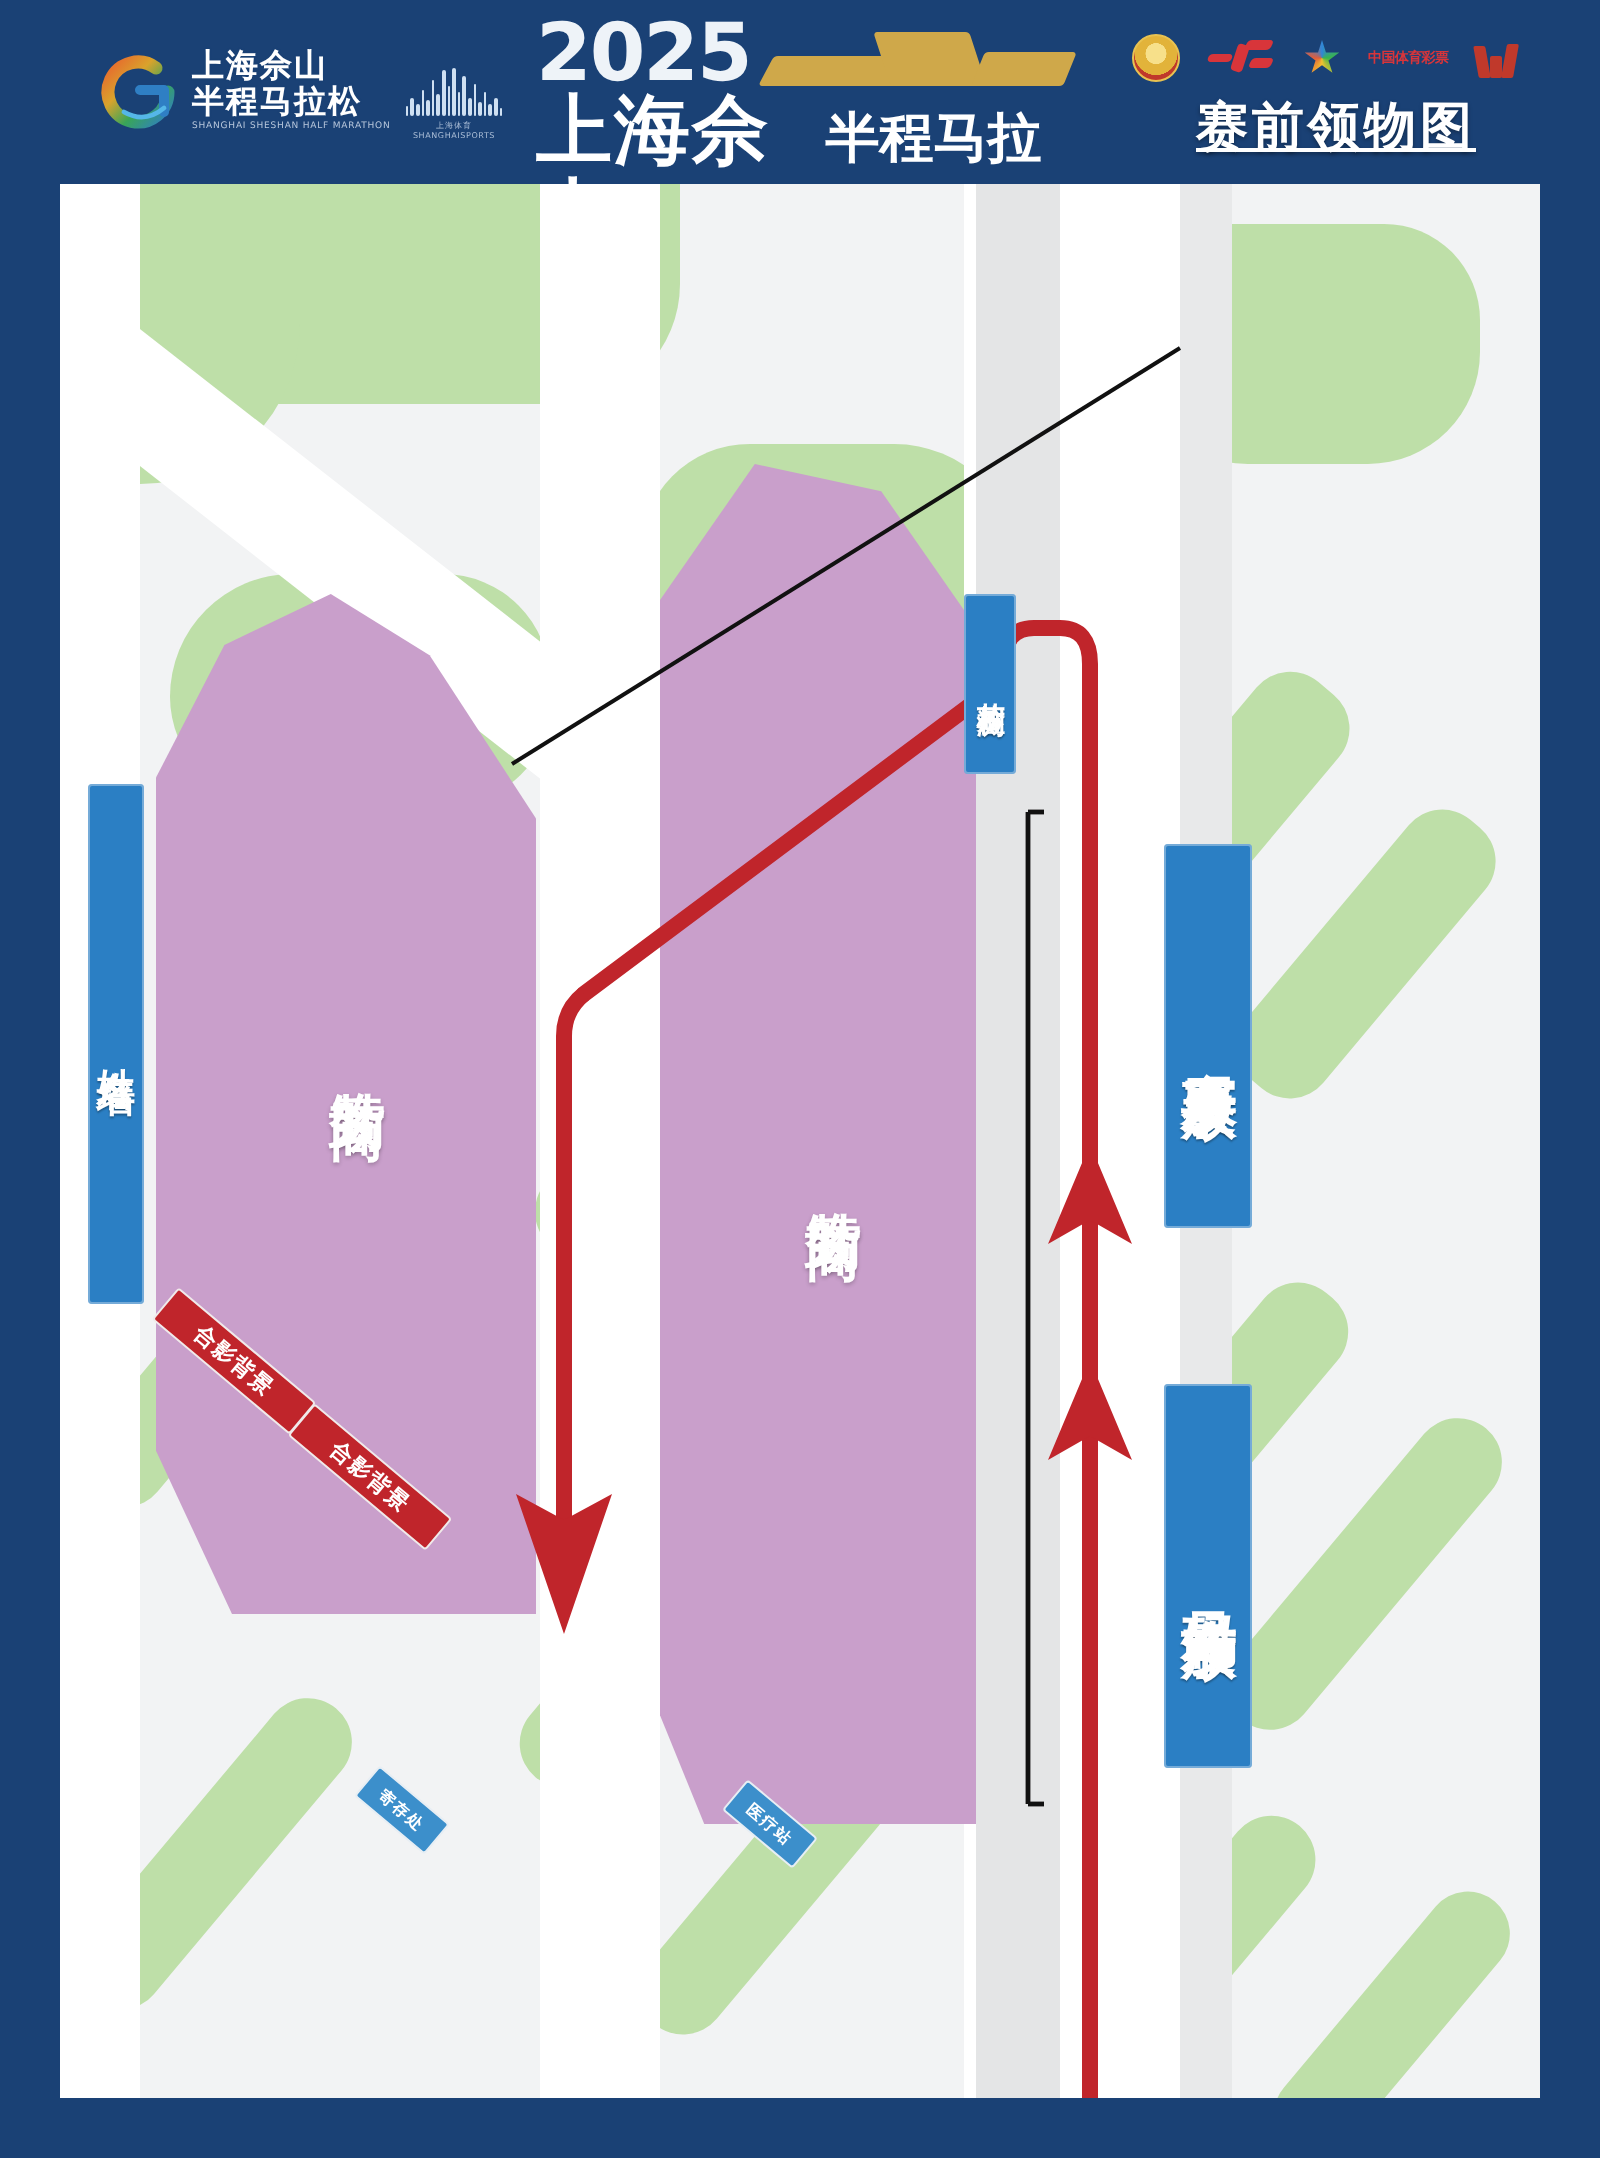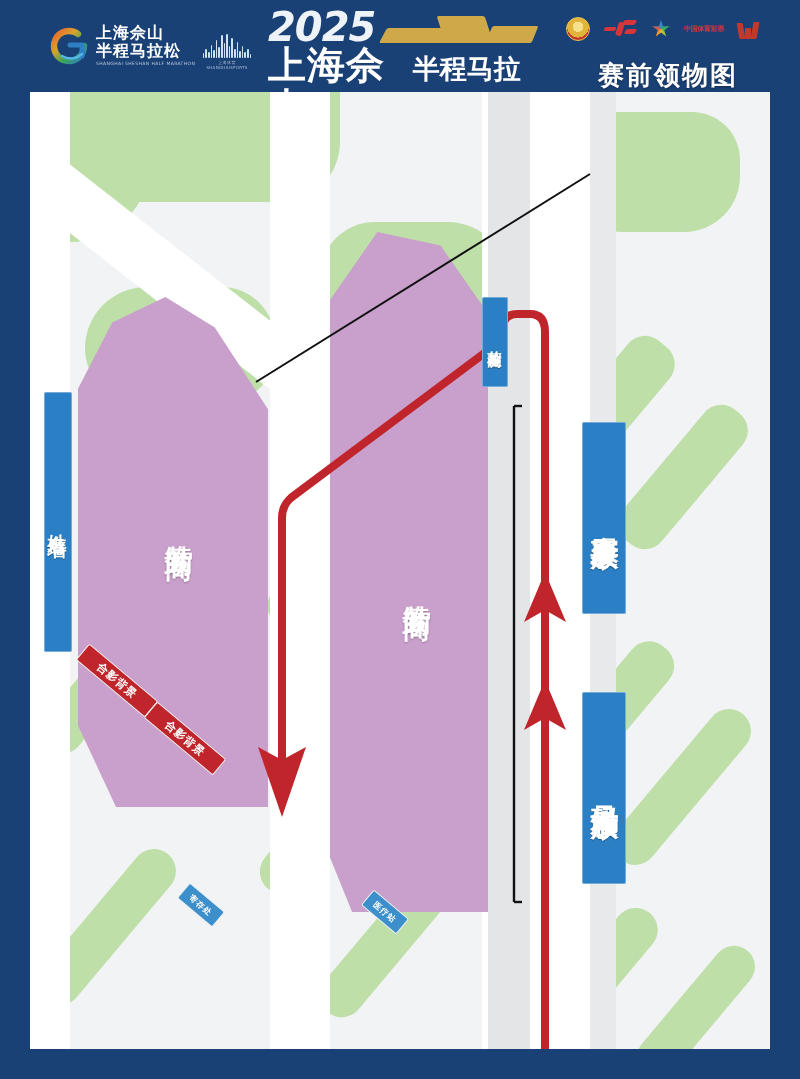--- a/index.html
+++ b/index.html
@@ -37,21 +37,21 @@
   .wave i{display:block;width:1.6px;background:#cfe0f2;border-radius:1px;}
   .sports-cn{color:#aabdd6;font-size:4px;margin-top:2px;letter-spacing:.5px;}
   .sports-en{color:#aabdd6;font-size:4px;letter-spacing:.3px;}
 
   .title-block{
     position:absolute;left:268px;top:8px;width:270px;height:78px;
   }
   .year-row{display:flex;align-items:flex-start;}
   .year{
     color:#eef3f8;font-size:40px;font-weight:bold;line-height:38px;
-    letter-spacing:-1px;font-family:"DejaVu Sans",sans-serif;font-style:italic;
+    letter-spacing:-1px;font-family:"DejaVu Sans",sans-serif;
   }
   .roof{position:relative;width:150px;height:34px;margin-left:8px;margin-top:4px;}
   .roof span{position:absolute;background:#cfa84a;display:block;}
   .r1{left:0;top:16px;width:78px;height:15px;transform:skewX(-28deg);border-radius:2px;
       background:linear-gradient(180deg,#e0bb5c,#c49a3c);}
   .r2{left:58px;top:4px;width:48px;height:27px;transform:skewX(18deg);border-radius:2px;
       background:linear-gradient(180deg,#e6c468,#c89e3e);}
   .r3{left:106px;top:14px;width:46px;height:17px;transform:skewX(-22deg);border-radius:2px;
       background:linear-gradient(180deg,#dfb856,#bf9338);}
   .main-cn{
@@ -76,23 +76,24 @@
   .pl-run span{position:absolute;background:#d8353a;border-radius:2px;}
   .pl-star{width:18px;height:18px;position:relative;}
   .pl-star-g{position:absolute;left:0;top:0;width:18px;height:18px;
     background:conic-gradient(from 0deg,#2f86d8,#39b54a,#f2c230,#e05c3a,#2f86d8);
     clip-path:polygon(50% 0%,61% 35%,98% 35%,68% 57%,79% 91%,50% 70%,21% 91%,32% 57%,2% 35%,39% 35%);}
   .pl-star-txt{color:#d8353a;font-size:7px;font-weight:bold;letter-spacing:-.3px;margin-left:14px;}
   .pl-m{width:24px;height:20px;position:relative;}
   .pl-m span{position:absolute;bottom:0;width:6px;background:#c0392b;border-radius:1px;}
 
   .header-title{
-    position:absolute;left:598px;top:58px;
+    position:absolute;left:598px;top:46px;
     color:#ffffff;font-size:26px;font-weight:bold;letter-spacing:2px;
     text-shadow:0 1px 2px rgba(0,0,0,.35);
+    text-decoration:underline;
   }
 
   
   .map{
     position:absolute;left:30px;top:92px;width:740px;height:957px;
     background:#f2f3f4;overflow:hidden;
   }
   
   .road{position:absolute;background:#ffffff;}
   .road-diag{

